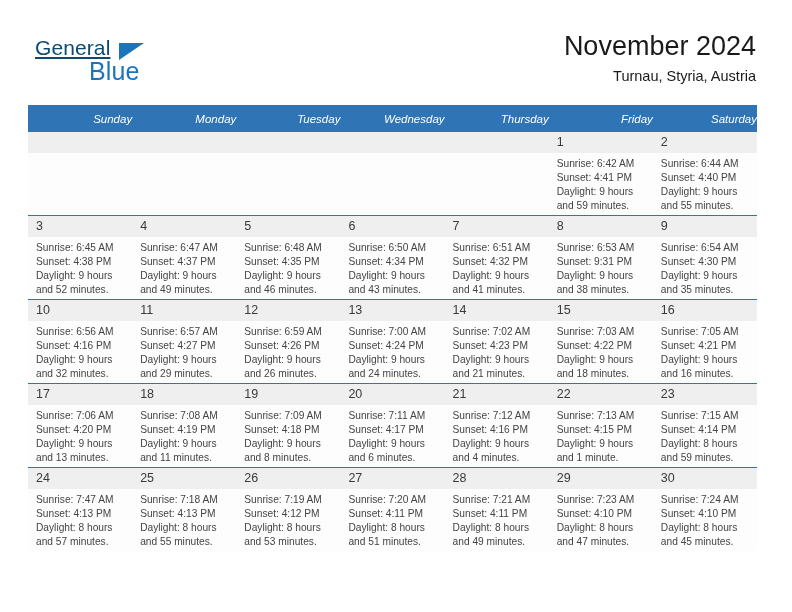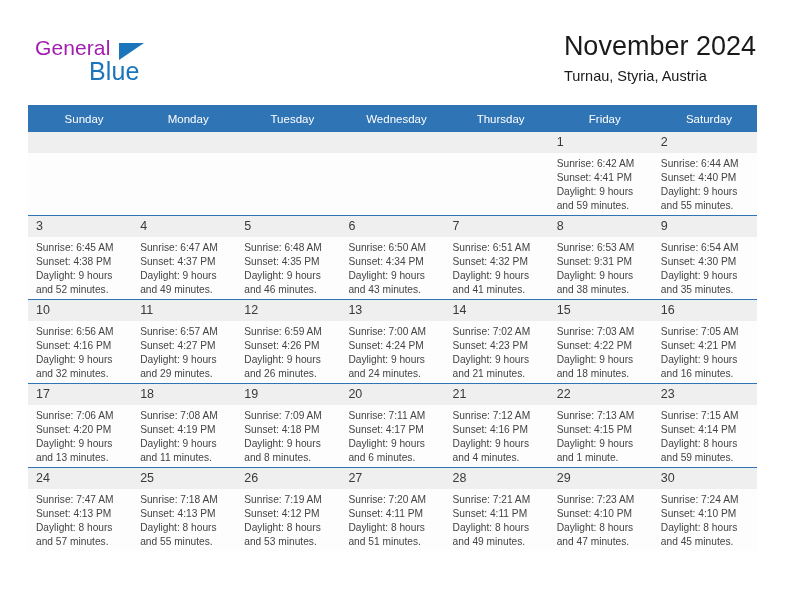--- a/index.html
+++ b/index.html
@@ -35,22 +35,23 @@
     top: 36px;
     width: 130px;
     height: 50px;
   }
   .logo-general {
     position: absolute;
     left: 0;
     top: 0;
     font-size: 21px;
     letter-spacing: 0.1px;
-    color: #a21caf;
+    color: #0c4a6e;
     font-family: "Liberation Sans", sans-serif;
+    text-decoration: underline;
   }
   .logo-tri {
     position: absolute;
     left: 84px;
     top: 7px;
     width: 0;
     height: 0;
     border-left: 25px solid #1b75bb;
     border-bottom: 17px solid transparent;
   }
@@ -60,20 +61,21 @@
     top: 21px;
     font-size: 25px;
     color: #1b75bb;
     letter-spacing: 0.1px;
   }
 
   .title-block {
     position: absolute;
     right: 36px;
     top: 30px;
+    text-align: right;
   }
   .cal-title {
     font-size: 27px;
     font-weight: normal;
     color: #1a1a1a;
     line-height: 32px;
     white-space: nowrap;
   }
   .cal-subtitle {
     font-size: 14.5px;
@@ -93,25 +95,26 @@
   table.cal {
     border-collapse: collapse;
     width: 729px;
     table-layout: fixed;
   }
   table.cal th {
     background: #2f74b5;
     color: #ffffff;
     font-size: 11.5px;
     font-weight: normal;
-    text-align: center;
+    text-align: right;
     padding: 5px 0 5px 8px;
     height: 17px;
     vertical-align: middle;
     border: none;
+    font-style: italic;
   }
   table.cal td {
     vertical-align: top;
     padding: 0;
     height: 83px;
     border-top: 1px solid #2f74b5;
     background: #fdfdfd;
   }
   table.cal tr.week-first td {
     border-top: none;

